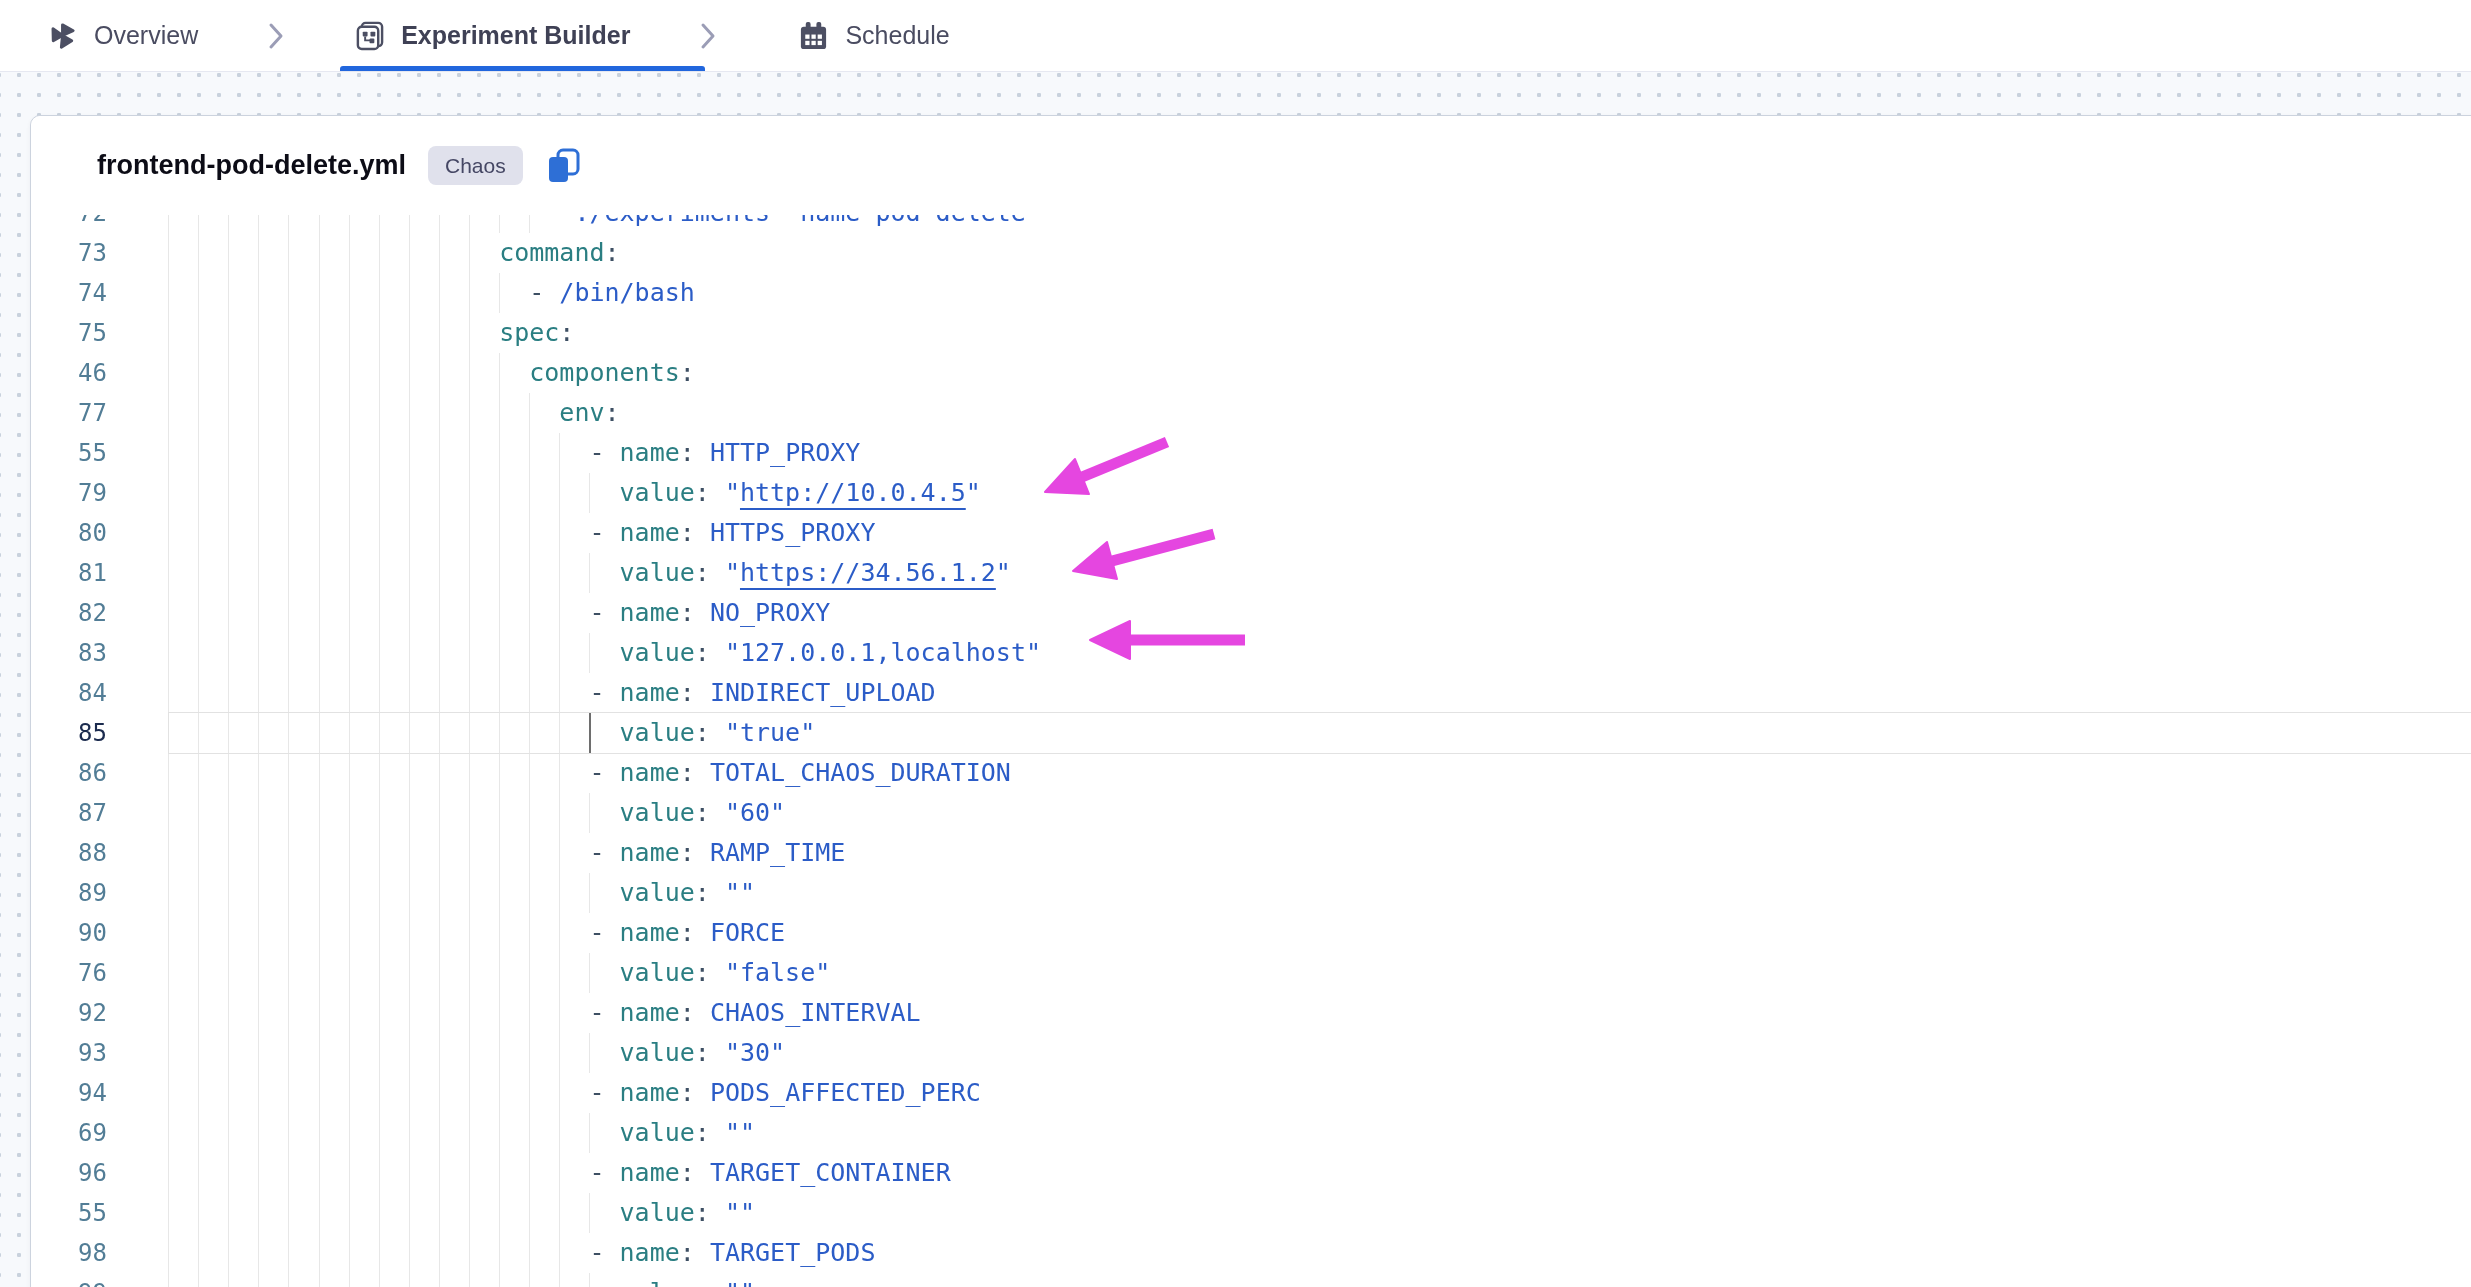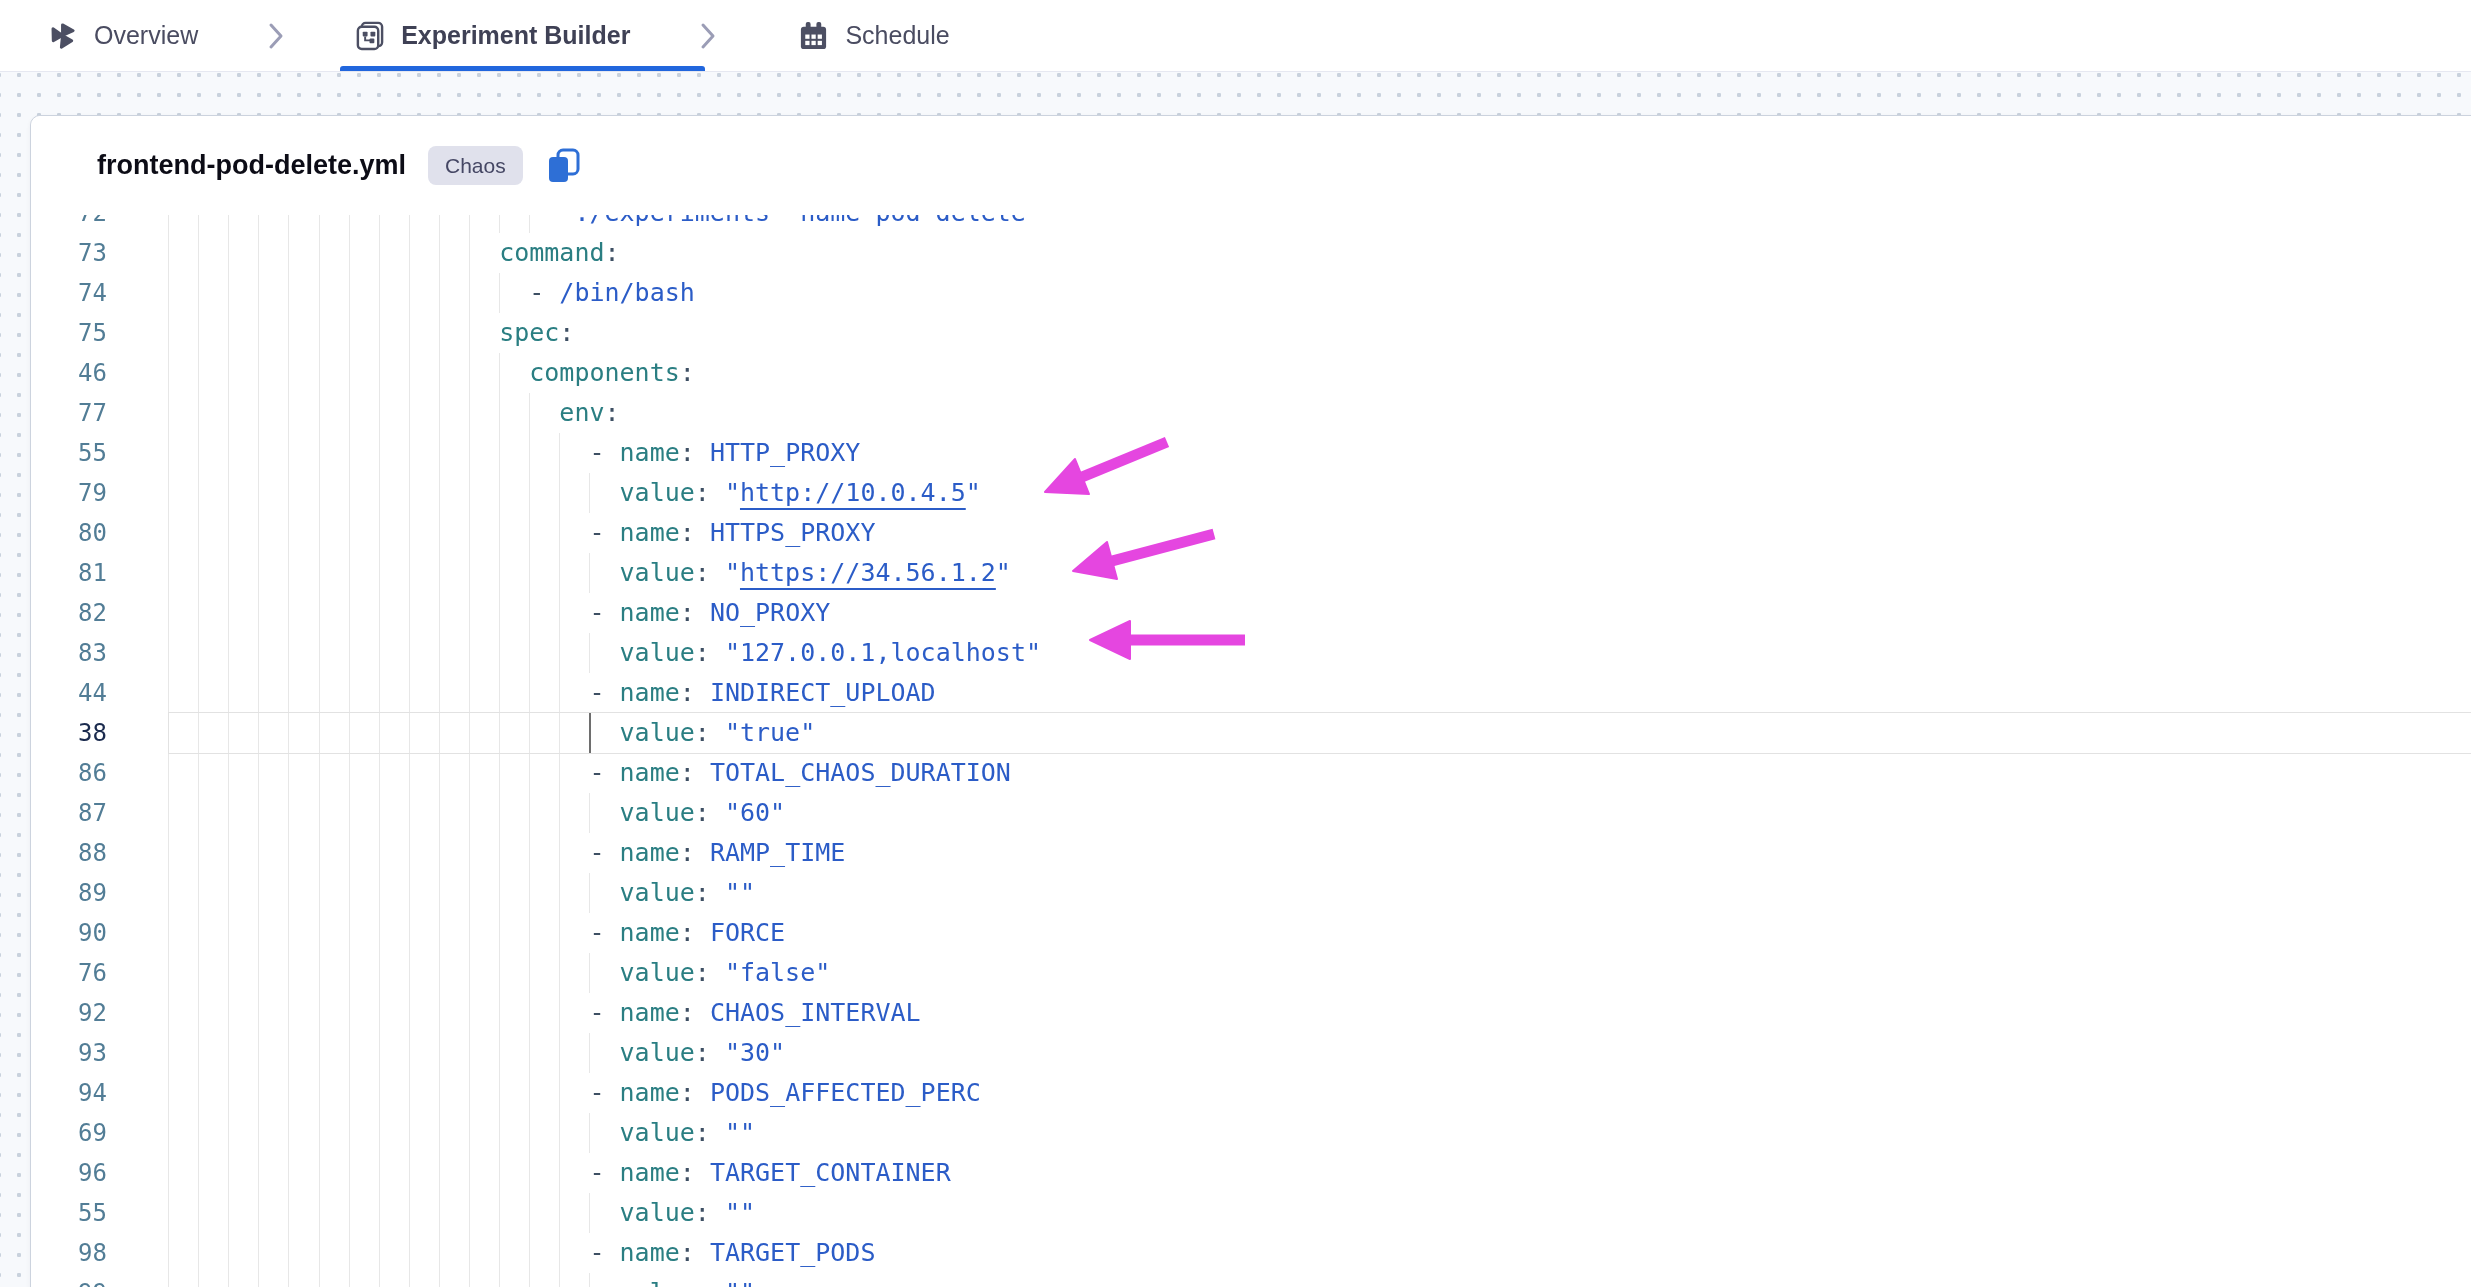--- a/index.html
+++ b/index.html
@@ -364,41 +364,41 @@
                 <div class="guide" style="left: 331.9px;"></div>
                 <div class="guide" style="left: 362px;"></div>
                 <div class="guide" style="left: 392.1px;"></div>
                 <div class="guide" style="left: 422.2px;"></div>
                 <div class="guide" style="left: 452.3px;"></div>
                 <div class="guide" style="left: 482.4px;"></div>
                 <pre><span class="tok-key">                              value</span><span class="tok-punc">:</span><span class="tok-str"> "127.0.0.1,localhost"</span></pre>
               </div>
             </div>
             <div class="row">
-              <div class="gutter">44</div>
+              <div class="gutter">84</div>
               <div class="code">
                 <div class="guide" style="left: 61px;"></div>
                 <div class="guide" style="left: 91.1px;"></div>
                 <div class="guide" style="left: 121.2px;"></div>
                 <div class="guide" style="left: 151.3px;"></div>
                 <div class="guide" style="left: 181.4px;"></div>
                 <div class="guide" style="left: 211.5px;"></div>
                 <div class="guide" style="left: 241.6px;"></div>
                 <div class="guide" style="left: 271.7px;"></div>
                 <div class="guide" style="left: 301.8px;"></div>
                 <div class="guide" style="left: 331.9px;"></div>
                 <div class="guide" style="left: 362px;"></div>
                 <div class="guide" style="left: 392.1px;"></div>
                 <div class="guide" style="left: 422.2px;"></div>
                 <div class="guide" style="left: 452.3px;"></div>
                 <pre><span class="tok-punc">                            - </span><span class="tok-key">name</span><span class="tok-punc">:</span><span class="tok-str"> INDIRECT_UPLOAD</span></pre>
               </div>
             </div>
             <div class="row active">
-              <div class="gutter">38</div>
+              <div class="gutter">85</div>
               <div class="code">
                 <div class="guide" style="left: 61px;"></div>
                 <div class="guide" style="left: 91.1px;"></div>
                 <div class="guide" style="left: 121.2px;"></div>
                 <div class="guide" style="left: 151.3px;"></div>
                 <div class="guide" style="left: 181.4px;"></div>
                 <div class="guide" style="left: 211.5px;"></div>
                 <div class="guide" style="left: 241.6px;"></div>
                 <div class="guide" style="left: 271.7px;"></div>
                 <div class="guide" style="left: 301.8px;"></div>

